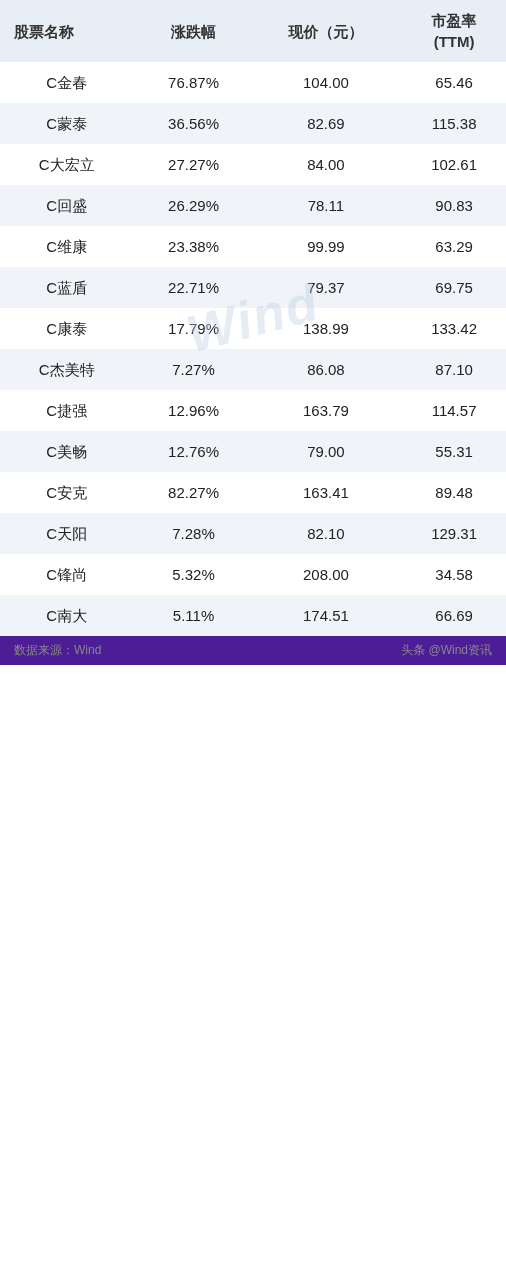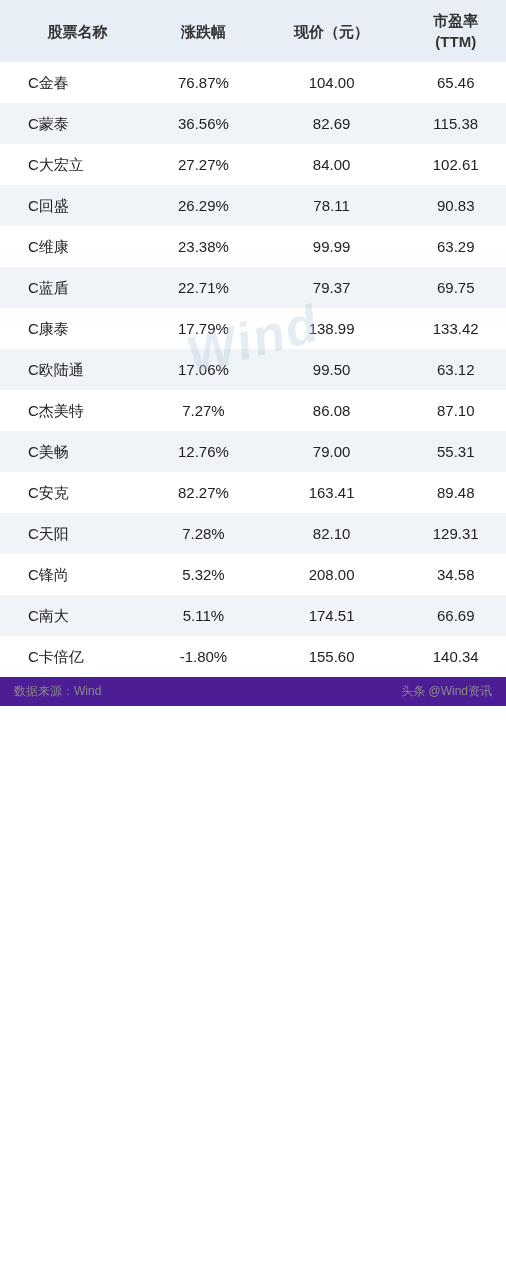--- a/index.html
+++ b/index.html
@@ -26,39 +26,39 @@
     }
     thead th {
       padding: 10px 8px;
       text-align: center;
       font-size: 15px;
       font-weight: 600;
       color: #333;
       line-height: 1.4;
     }
     thead th:first-child {
-      text-align: center;
+      text-align: left;
       padding-left: 14px;
     }
     tbody tr:nth-child(odd) {
       background: #ffffff;
     }
     tbody tr:nth-child(even) {
       background: #f0f4f8;
     }
     tbody td {
       padding: 10px 8px;
       text-align: center;
       font-size: 15px;
       color: #222;
       line-height: 1.4;
     }
     tbody td:first-child {
-      text-align: left;
-      padding-left: 28px;
+      text-align: center;
+      padding-left: 4px;
       font-weight: 500;
     }
     .watermark {
       position: absolute;
       top: 50%;
       left: 50%;
       transform: translate(-50%, -50%) rotate(-15deg);
       font-size: 52px;
       color: rgba(180, 200, 220, 0.35);
       font-style: italic;
@@ -138,30 +138,30 @@
             <td>79.37</td>
             <td>69.75</td>
           </tr>
           <tr>
             <td>C康泰</td>
             <td>17.79%</td>
             <td>138.99</td>
             <td>133.42</td>
           </tr>
           <tr>
-            <td>C欧陆通</td>
-            <td>17.06%</td>
-            <td>99.50</td>
-            <td>63.12</td>
-          </tr>
-          <tr>
             <td>C杰美特</td>
             <td>7.27%</td>
             <td>86.08</td>
             <td>87.10</td>
+          </tr>
+          <tr>
+            <td>C捷强</td>
+            <td>12.96%</td>
+            <td>163.79</td>
+            <td>114.57</td>
           </tr>
           <tr>
             <td>C美畅</td>
             <td>12.76%</td>
             <td>79.00</td>
             <td>55.31</td>
           </tr>
           <tr>
             <td>C安克</td>
             <td>82.27%</td>
@@ -179,26 +179,20 @@
             <td>5.32%</td>
             <td>208.00</td>
             <td>34.58</td>
           </tr>
           <tr>
             <td>C南大</td>
             <td>5.11%</td>
             <td>174.51</td>
             <td>66.69</td>
           </tr>
-          <tr>
-            <td>C卡倍亿</td>
-            <td class="negative">-1.80%</td>
-            <td>155.60</td>
-            <td>140.34</td>
-          </tr>
         </tbody>
     </table>
   </div>
   <div class="footer">
     <span>数据来源：Wind</span>
     <span>头条 @Wind资讯</span>
   </div>
 </div>
 
 </body></html>

